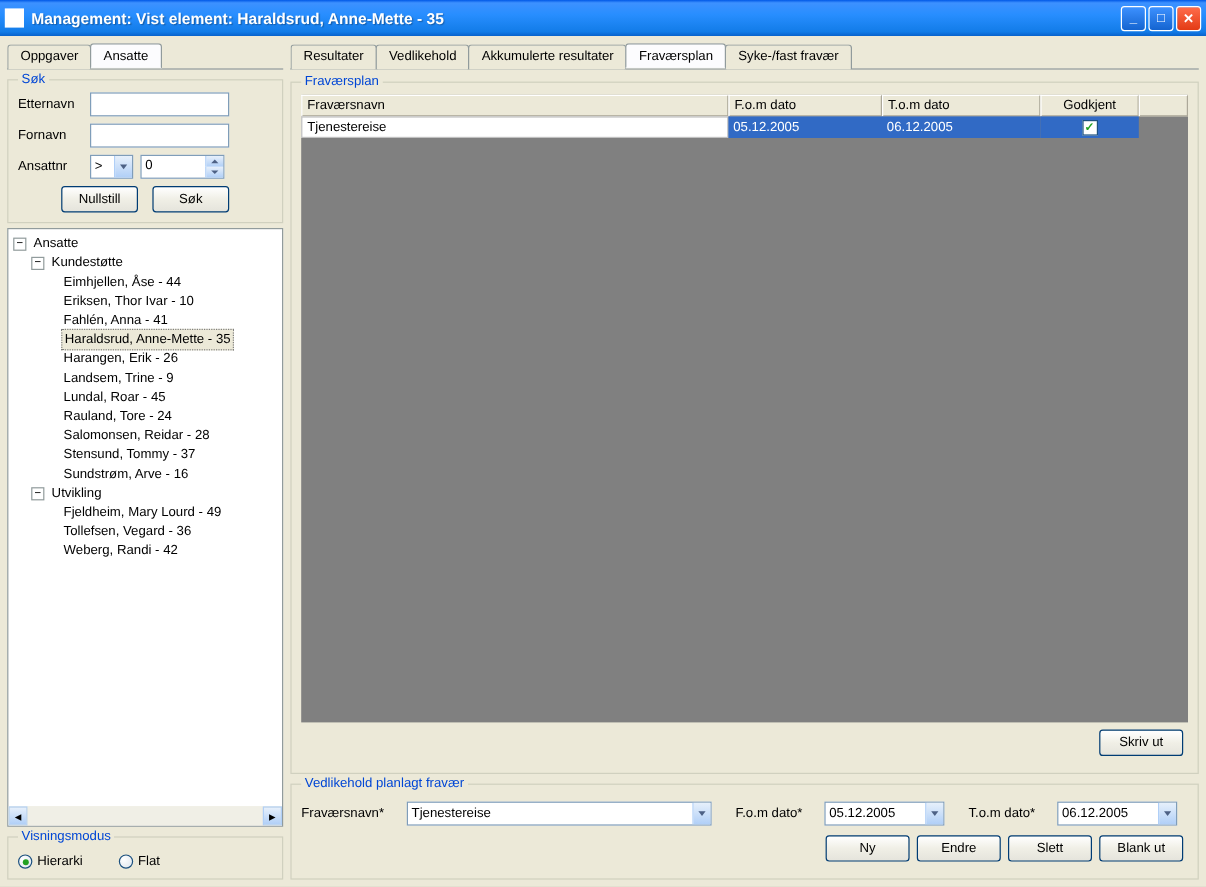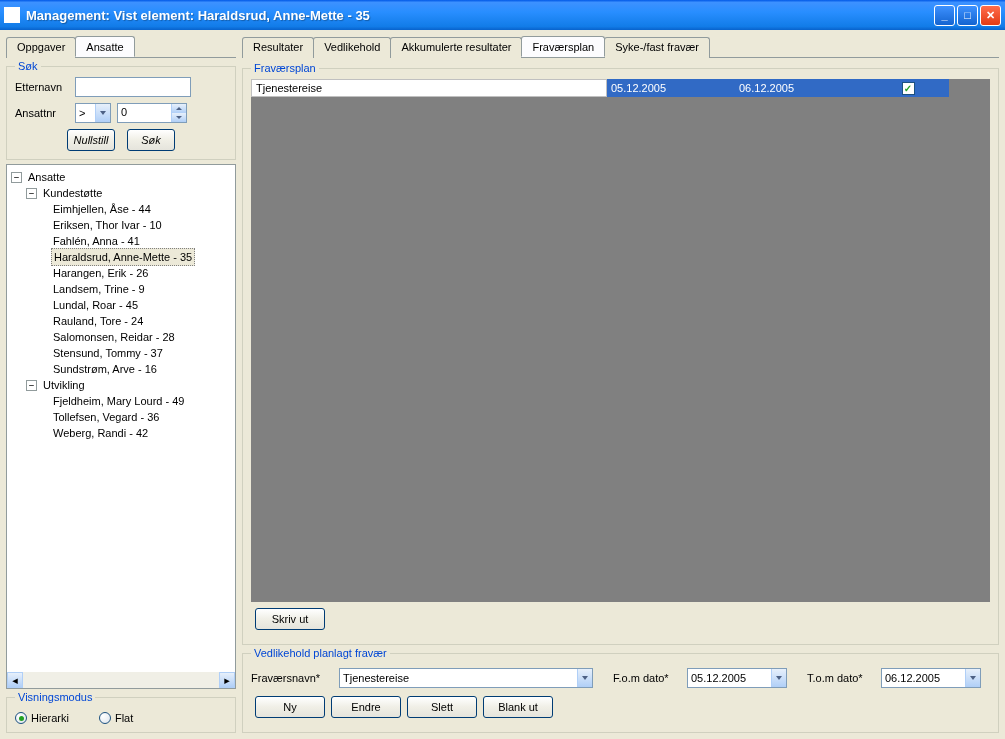--- a/index.html
+++ b/index.html
@@ -39,21 +39,21 @@
 
 .spinner { width: 70px; height: 20px; border: 1px solid #7f9db9; background: white; display: flex; }
 .spinner-val { flex: 1; padding: 2px 3px; }
 .spinner-btns { width: 15px; display: flex; flex-direction: column; }
 .spinner-up, .spinner-down { flex: 1; background: linear-gradient(to bottom, #e7f0fb, #b0cff7); display: flex; align-items: center; justify-content: center; border-left: 1px solid #b0cff7; }
 .spinner-up::after { content: ""; border-left: 3px solid transparent; border-right: 3px solid transparent; border-bottom: 3px solid #4d6185; }
 .spinner-down::after { content: ""; border-left: 3px solid transparent; border-right: 3px solid transparent; border-top: 3px solid #4d6185; }
 
 .btn { height: 22px; border: 1px solid #003c74; background: linear-gradient(to bottom, #fff, #f0efe6 50%, #e5e4dc); border-radius: 3px; padding: 0 8px; cursor: default; display: inline-flex; align-items: center; justify-content: center; }
 .search-btns { display: flex; gap: 12px; justify-content: center; margin-top: 6px; }
-.search-btns .btn { width: 48px; font-style: italic; }
+.search-btns .btn { width: 64px; }
 
 .tree-container { border: 1px solid #919b9c; background: white; flex: 1; overflow: hidden; padding: 2px; position: relative; }
 .tree { padding: 2px; white-space: nowrap; }
 .tree-node { display: flex; align-items: center; height: 16px; line-height: 16px; }
 .tree-toggle { width: 11px; height: 11px; border: 1px solid #919b9c; display: inline-flex; align-items: center; justify-content: center; margin-right: 4px; font-size: 9px; line-height: 9px; font-family: monospace; }
 .tree-indent { display: inline-block; }
 .tree-label { padding: 0 2px; }
 .tree-label.selected { background: #ece9d8; border: 1px dotted #808080; }
 .tree-scroll { position: absolute; bottom: 0; left: 0; right: 0; height: 16px; background: #ece9d8; display: flex; }
 .scroll-btn { width: 16px; height: 16px; background: linear-gradient(to bottom, #e7f0fb, #b0cff7); border: 1px solid #b0cff7; display: flex; align-items: center; justify-content: center; }
@@ -69,21 +69,21 @@
 .table-area { flex: 1; background: #808080; display: flex; flex-direction: column; }
 .table-header { display: flex; height: 18px; }
 .th { background: #ece9d8; border: 1px solid #fff; border-right-color: #aca899; border-bottom-color: #aca899; padding: 1px 4px; display: flex; align-items: center; }
 .table-row { display: flex; height: 18px; }
 .td { padding: 1px 4px; display: flex; align-items: center; color: white; }
 .td.first { background: white; color: black; border: 1px solid #c0c0c0; }
 .td.sel { background: #316ac5; }
 .checkbox { width: 13px; height: 13px; background: white; border: 1px solid #1c5180; display: inline-flex; align-items: center; justify-content: center; margin: 0 auto; }
 .checkbox.checked::after { content: "✓"; font-size: 10px; font-weight: bold; color: #22a122; }
 
-.bottom-btns { display: flex; padding: 6px 4px; gap: 6px; }
+.bottom-btns { display: flex; justify-content: flex-end; padding: 6px 4px; gap: 6px; }
 .bottom-btn { width: 70px; }
 
 .maint-row { display: flex; align-items: center; gap: 10px; margin-top: 4px; }
 .maint-label { min-width: 78px; }
 </style>
 </head>
 <body>
 
 <div class="window">
   <div class="titlebar">
@@ -104,20 +104,24 @@
         <div class="tab active">Ansatte</div>
       </div>
 
       <div class="fieldset">
         <div class="fieldset-legend">Søk</div>
         <div class="search-row">
           <span class="search-label">Etternavn</span>
           <input class="text-input search-input" style="">
         </div>
         <div class="search-row">
+          <span class="search-label">Fornavn</span>
+          <input class="text-input search-input" style="">
+        </div>
+        <div class="search-row">
           <span class="search-label">Ansattnr</span>
           <div class="combobox" style="width:36px;margin-right:6px">
             <span class="combo-text">&gt;</span>
               <div class="combo-btn"></div>
           </div>
           <div class="spinner">
             <span class="spinner-val">0</span>
             <div class="spinner-btns">
                 <div class="spinner-up"></div>
                 <div class="spinner-down"></div>
@@ -235,20 +239,27 @@
         <div class="tab">Vedlikehold</div>
         <div class="tab">Akkumulerte resultater</div>
         <div class="tab active">Fraværsplan</div>
         <div class="tab">Syke-/fast fravær</div>
       </div>
 
       <div style="flex:1;display:flex;flex-direction:column;padding:6px 0 0 0">
         <div class="fieldset" style="flex:1;display:flex;flex-direction:column;background:#ece9d8">
           <div class="fieldset-legend">Fraværsplan</div>
           <div class="table-area">
+            <div class="table-header">
+              <div class="th" style="width:356px">Fraværsnavn</div>
+              <div class="th" style="width:128px">F.o.m dato</div>
+              <div class="th" style="width:132px">T.o.m dato</div>
+              <div class="th" style="width:82px;justify-content:center">Godkjent</div>
+              <div class="th" style="flex:1"></div>
+            </div>
             <div class="table-row">
               <div class="td first" style="width:356px">Tjenestereise</div>
               <div class="td sel" style="width:128px">05.12.2005</div>
               <div class="td sel" style="width:132px">06.12.2005</div>
               <div class="td sel" style="width:82px;justify-content:center">
                   <span class="checkbox checked"></span>
                 </div>
             </div>
           </div>
           <div class="bottom-btns">

